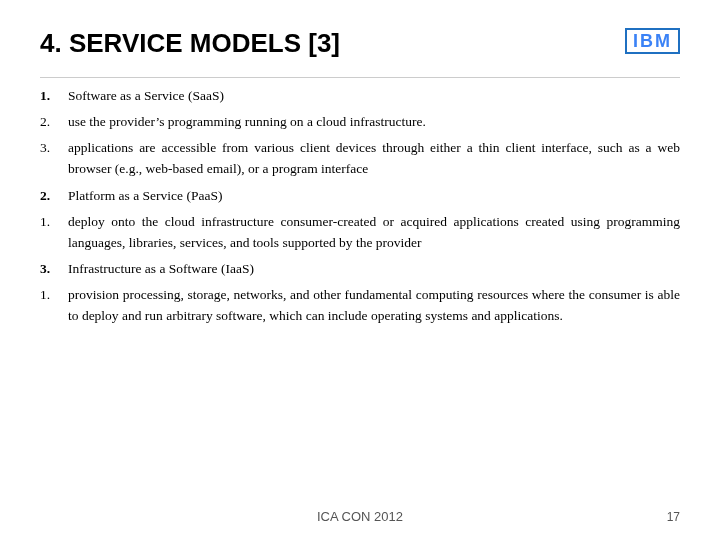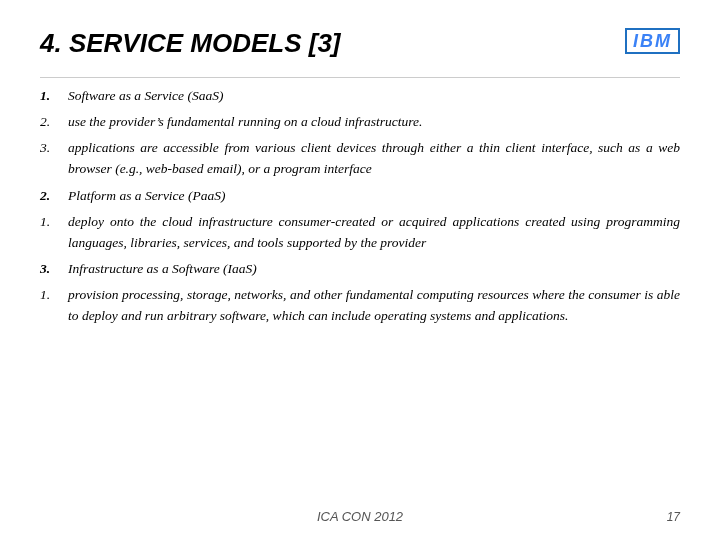--- a/index.html
+++ b/index.html
@@ -1,19 +1,18 @@
 <!DOCTYPE html>
 <html><head>
   <meta charset="utf-8">
   <style>
     * {
       margin: 0;
       padding: 0;
       box-sizing: border-box;
-      font-style: italic;
     }
 
     body {
       width: 720px;
       height: 540px;
       background: #ffffff;
       font-family: 'Times New Roman', Times, serif;
       overflow: hidden;
     }
 
@@ -121,21 +120,21 @@
 
   <div class="content">
 
     <div class="item">
       <span class="item-num bold">1.</span>
       <span class="item-text">Software as a Service (SaaS)</span>
     </div>
 
     <div class="item">
       <span class="item-num">2.</span>
-      <span class="item-text">use the provider’s fundamental running on a cloud infrastructure.</span>
+      <span class="item-text">use the provider’s programming running on a cloud infrastructure.</span>
     </div>
 
     <div class="item">
       <span class="item-num">3.</span>
       <span class="item-text">applications are accessible from various client devices through either a thin client interface, such as a web browser (e.g., web-based email), or a program interface</span>
     </div>
 
     <div class="item" style="margin-top:6px;">
       <span class="item-num bold">2.</span>
       <span class="item-text">Platform as a Service (PaaS)</span>

